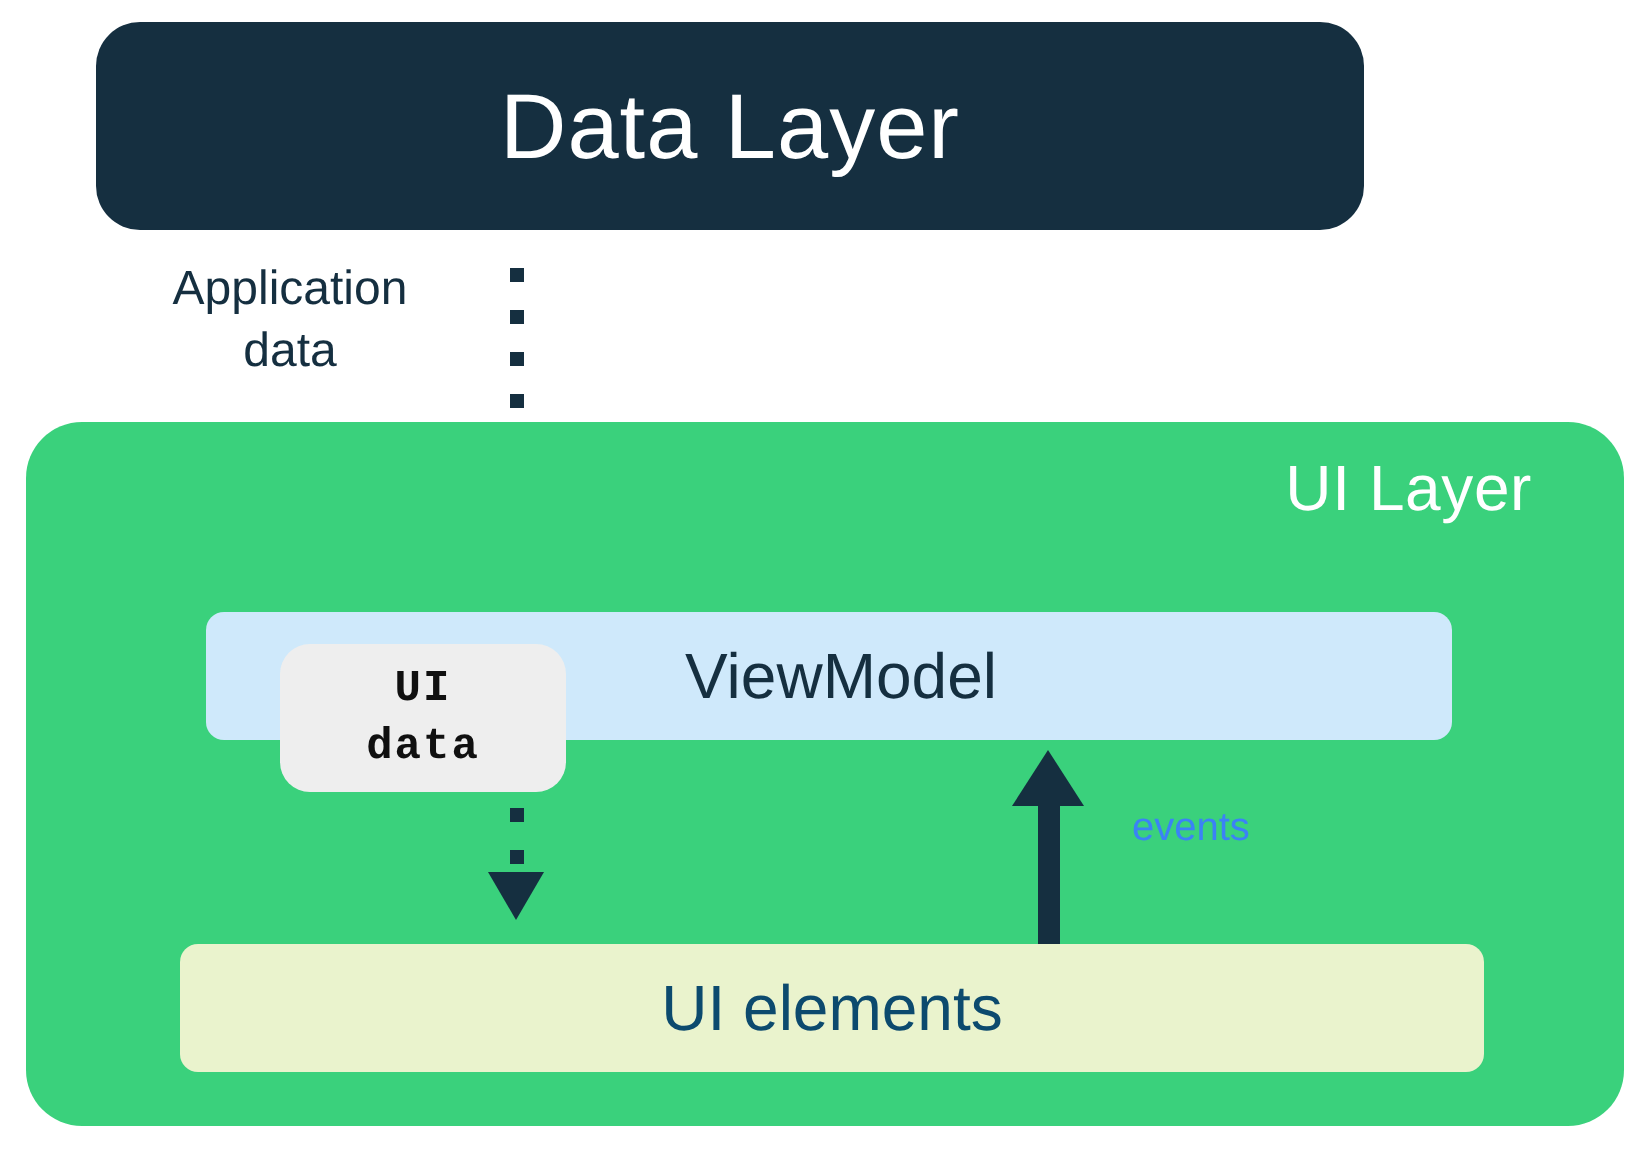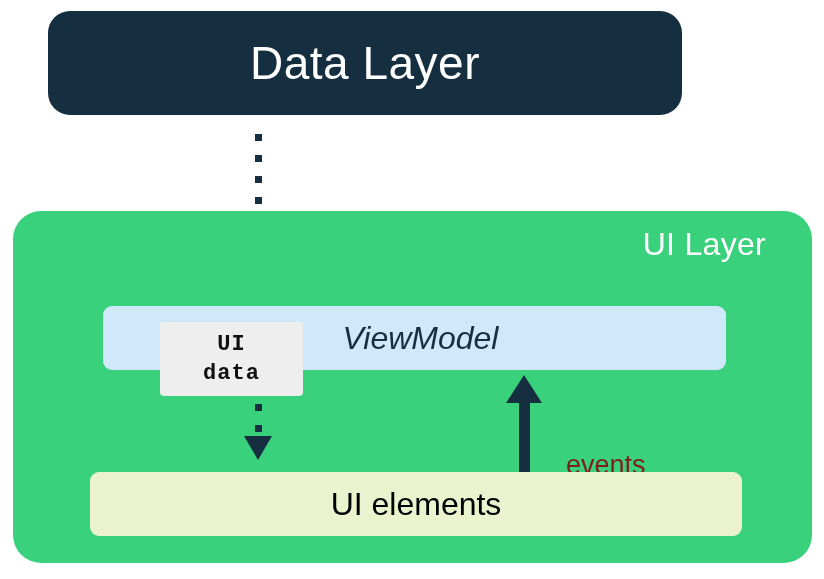--- a/index.html
+++ b/index.html
@@ -105,37 +105,35 @@
     align-items: center;
     justify-content: center;
   }
   .viewmodel-label {
     color: #152f40;
     font-size: 32px;
     font-weight: 400;
     line-height: 1;
     position: relative;
     left: 6px;
-    font-style: italic;
   }
 
   
   .ui-state-badge {
     position: absolute;
     left: 140px;
     top: 322px;
     width: 143px;
     height: 74px;
     background: #eeeeee;
-    border-radius: 4px;
+    border-radius: 15px;
     display: flex;
     flex-direction: column;
     align-items: center;
     justify-content: center;
-    margin-left: 20px;
   }
   .ui-state-line {
     font-family: "Liberation Mono", monospace;
     font-size: 22px;
     font-weight: 700;
     color: #101010;
     line-height: 1.32;
     letter-spacing: 1px;
   }
 
@@ -155,55 +153,58 @@
     width: 0;
     height: 0;
     border-left: 18px solid transparent;
     border-right: 18px solid transparent;
     border-bottom: 28px solid #152f40;
   }
   .events-label {
     position: absolute;
     left: 566px;
     top: 404px;
-    color: #7f1d1d;
-    font-size: 27px;
-    line-height: 1;
-    margin-top: 48px;
+    color: #3b82f6;
+    font-size: 20px;
+    line-height: 1;
   }
 
   
   .ui-elements-box {
     position: absolute;
     left: 90px;
     top: 472px;
     width: 652px;
     height: 64px;
     background: #eaf3cd;
     border-radius: 9px;
     display: flex;
     align-items: center;
     justify-content: center;
   }
   .ui-elements-label {
-    color: #000000;
+    color: #0c4a6e;
     font-size: 32px;
     font-weight: 400;
     line-height: 1;
   }
 </style>
 </head>
 <body>
 
 <div id="canvas">
 
   <div class="data-layer">
     <span class="data-layer-label">Data Layer</span>
   </div>
 
+  <div class="app-data-label">
+    <div>Application</div>
+    <div>data</div>
+  </div>
 
   <div>
     <div class="dot" style="left:255px; top:134px;"></div>
     <div class="dot" style="left:255px; top:155px;"></div>
     <div class="dot" style="left:255px; top:176px;"></div>
     <div class="dot" style="left:255px; top:197px;"></div>
     <div class="dot" style="left:255px; top:218px;"></div>
     <div class="dot" style="left:255px; top:239px;"></div>
     <div class="dot" style="left:255px; top:260px;"></div>
     <div class="arrowhead-down" style="left:244px; top:271px;"></div>

